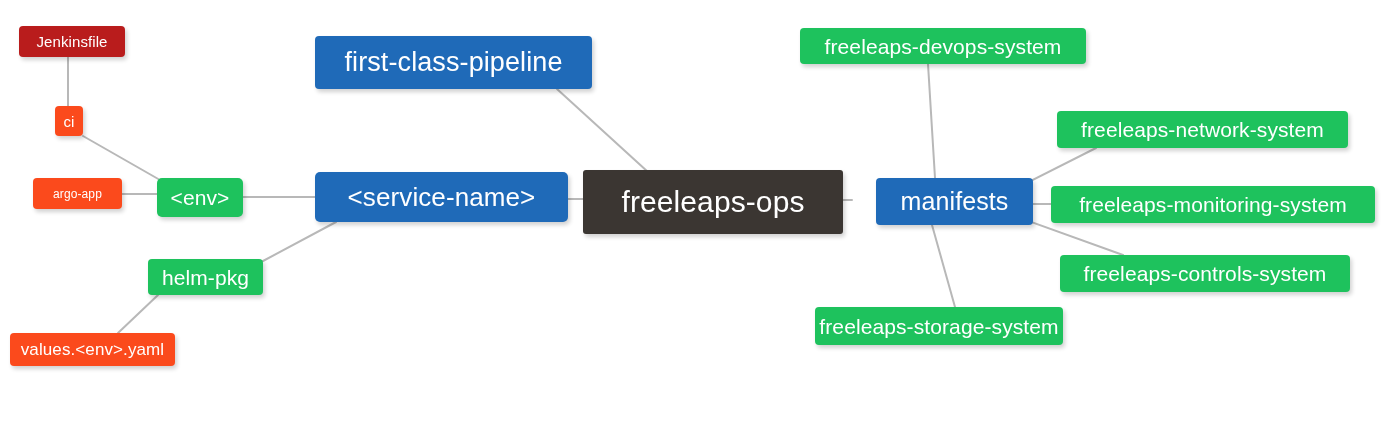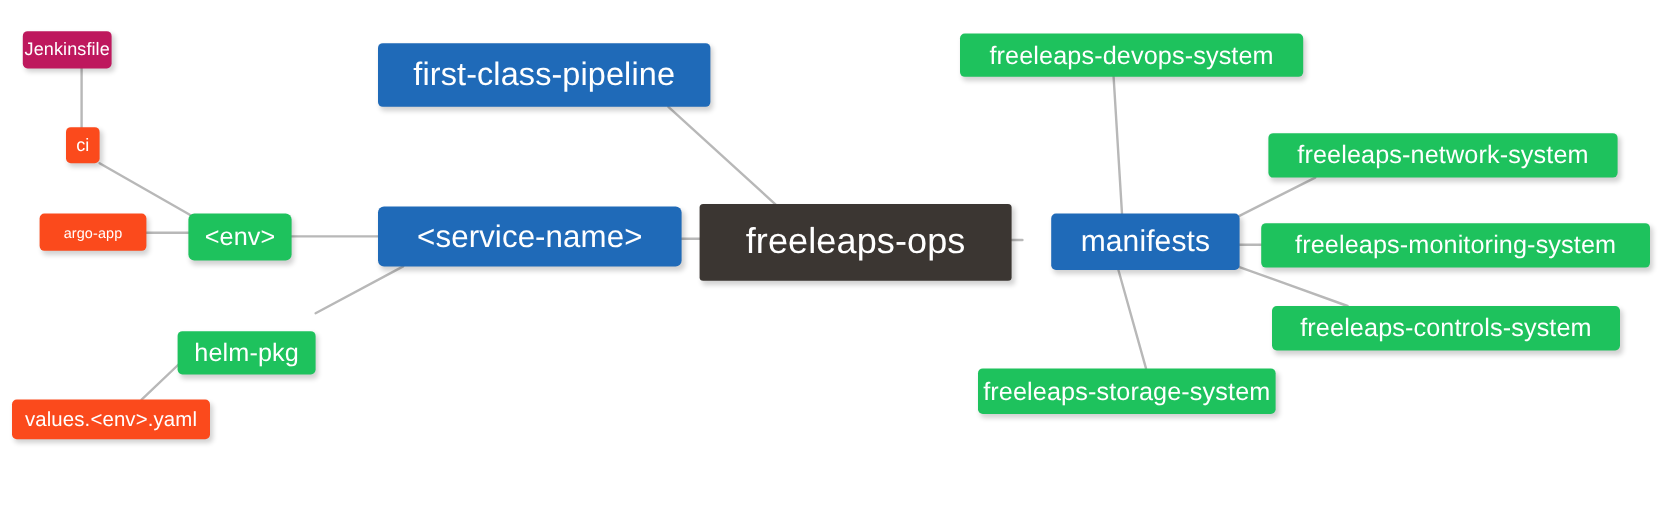--- a/index.html
+++ b/index.html
@@ -75,24 +75,24 @@
       </div>
       <div class="node" style="left: 315px; top: 172px; width: 253px; height: 50px; background: rgb(31, 106, 184); font-size: 26px; border-radius: 5px; color: rgb(255, 255, 255);">
         <span class="node-label">&lt;service-name&gt;</span>
       </div>
       <div class="node" style="left: 852px; top: 178px; width: 157px; height: 47px; background: rgb(31, 106, 184); font-size: 25px; border-radius: 4px; color: rgb(255, 255, 255); margin-left: 24px;">
         <span class="node-label">manifests</span>
       </div>
       <div class="node" style="left: 157px; top: 178px; width: 86px; height: 39px; background: rgb(30, 194, 93); font-size: 21px; border-radius: 5px; color: rgb(255, 255, 255);">
         <span class="node-label">&lt;env&gt;</span>
       </div>
-      <div class="node" style="left: 148px; top: 259px; width: 115px; height: 36px; background: rgb(30, 194, 93); font-size: 21px; border-radius: 4px; color: rgb(255, 255, 255); margin-top: 17px;">
+      <div class="node" style="left: 148px; top: 259px; width: 115px; height: 36px; background: rgb(30, 194, 93); font-size: 21px; border-radius: 4px; color: rgb(255, 255, 255);">
         <span class="node-label">helm-pkg</span>
       </div>
-      <div class="node" style="left: 19px; top: 26px; width: 74px; height: 31px; background: #be185d; font-size: 15px; border-radius: 4px; color: rgb(255, 255, 255);">
+      <div class="node" style="left: 19px; top: 26px; width: 106px; height: 31px; background: #b91c1c; font-size: 15px; border-radius: 4px; color: rgb(255, 255, 255);">
         <span class="node-label">Jenkinsfile</span>
       </div>
       <div class="node" style="left: 55px; top: 106px; width: 28px; height: 30px; background: rgb(251, 74, 28); font-size: 15px; border-radius: 4px; color: rgb(255, 255, 255);">
         <span class="node-label">ci</span>
       </div>
       <div class="node" style="left: 33px; top: 178px; width: 89px; height: 31px; background: rgb(251, 74, 28); font-size: 12px; border-radius: 4px; color: rgb(255, 255, 255);">
         <span class="node-label">argo-app</span>
       </div>
       <div class="node" style="left: 10px; top: 333px; width: 165px; height: 33px; background: rgb(251, 74, 28); font-size: 17px; border-radius: 4px; color: rgb(255, 255, 255);">
         <span class="node-label">values.&lt;env&gt;.yaml</span>

